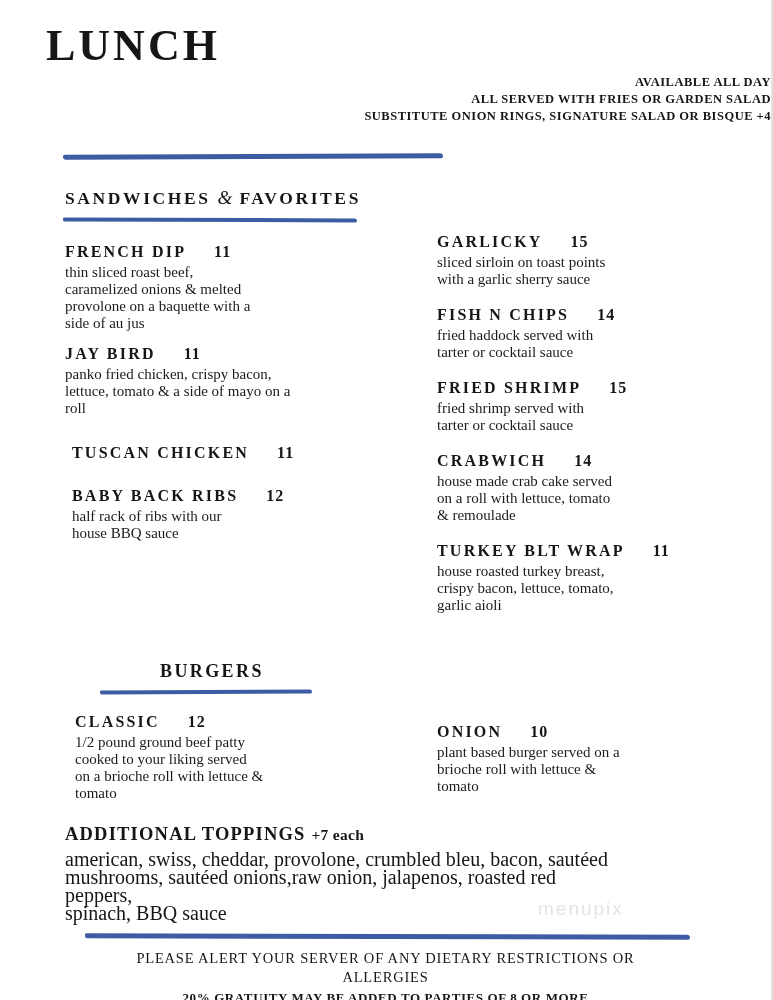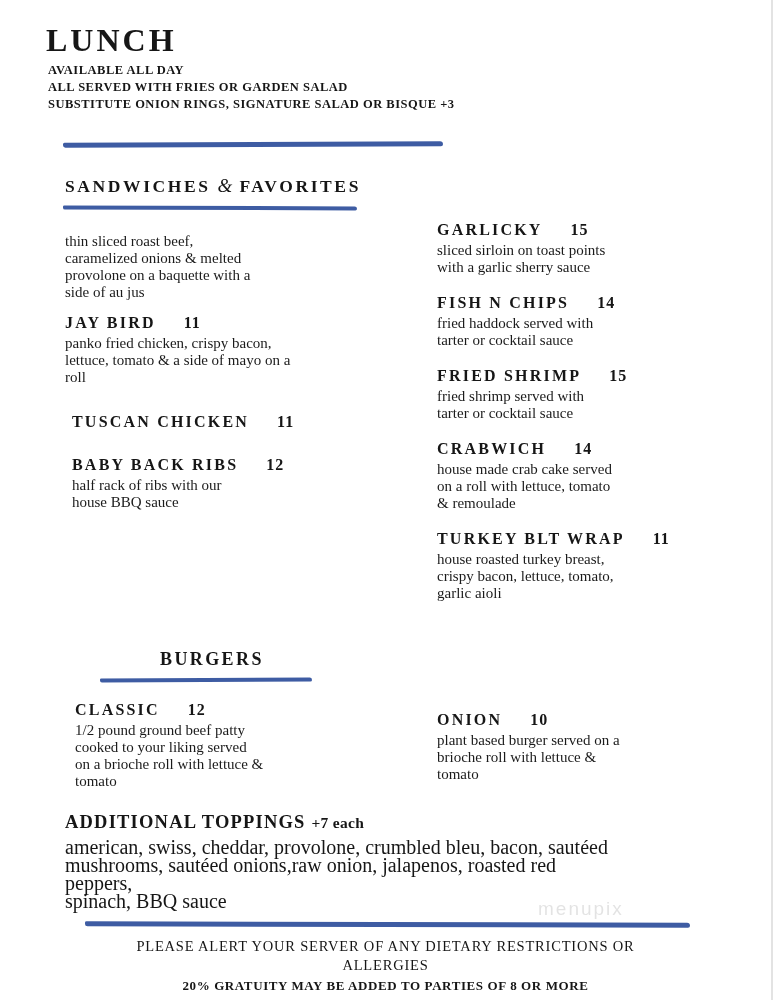--- a/index.html
+++ b/index.html
@@ -9,22 +9,22 @@
     position: relative;
     width: 773px; height: 1000px;
     background: #ffffff;
     font-family: "Liberation Serif", serif;
     color: var(--ink);
     overflow: hidden;
     border-right: 2px solid #e3e3e3;
   }
   
   .header { padding: 24px 0 0 46px; }
-  .menu-title { margin: 0; font-size: 32px; line-height: 1; font-weight: 700; letter-spacing: 3px; }
-  .sub { margin: 2px 0 0 2px; font-size: 12.5px; font-weight: 700; letter-spacing: 0.5px; }
+  .menu-title { margin: 0; font-size: 44px; line-height: 1; font-weight: 700; letter-spacing: 3px; }
+  .sub { margin: 2px 0 0 2px; font-size: 12.5px; font-weight: 700; letter-spacing: 0.5px; text-align: right; }
   .sub.first { margin-top: 7px; }
   
   .stroke { background: var(--blue); height: 5px; border-radius: 3px 6px 4px 5px; }
   .stroke-top { margin: 30px 0 0 63px; width: 380px; transform: rotate(-0.2deg); }
   .stroke-sec { margin: 9px 0 0 63px; width: 294px; height: 4px; transform: rotate(0.15deg); }
   .stroke-burgers { margin: 8px 0 0 100px; width: 212px; height: 4px; transform: rotate(-0.25deg); }
   .stroke-wide { margin: 12px 0 0 85px; width: 605px; transform: rotate(0.12deg); }
   
   .section-head { margin: 28px 0 0 65px; font-size: 17.5px; font-weight: 700; letter-spacing: 2.6px; }
   .amp { font-style: italic; font-weight: 400; font-size: 19px; letter-spacing: 0; }
@@ -64,32 +64,33 @@
 </style>
 </head>
 <body>
 
 <div class="page">
 
   <div class="header">
     <h1 class="menu-title">LUNCH</h1>
     <p class="sub first">AVAILABLE ALL DAY</p>
     <p class="sub">ALL SERVED WITH FRIES OR GARDEN SALAD</p>
-    <p class="sub">SUBSTITUTE ONION RINGS, SIGNATURE SALAD OR BISQUE +3</p>
+    <p class="sub">SUBSTITUTE ONION RINGS, SIGNATURE SALAD OR BISQUE +4</p>
   </div>
 
   <div class="stroke stroke-top"></div>
 
   <h2 class="section-head"><span>SANDWICHES</span> <span class="amp">&amp;</span> <span>FAVORITES</span></h2>
   <div class="stroke stroke-sec"></div>
 
   <div class="cols">
     <div class="col-left">
 
       <div class="item">
+        <div class="item-head"><span class="item-name">FRENCH DIP</span><span class="item-price">11</span></div>
         <p class="item-desc">thin sliced roast beef,
 caramelized onions &amp; melted
 provolone on a baquette with a
 side of au jus</p>
       </div>
 
       <div class="item">
         <div class="item-head"><span class="item-name">JAY BIRD</span><span class="item-price">11</span></div>
         <p class="item-desc">panko fried chicken, crispy bacon,
 lettuce, tomato &amp; a side of mayo on a

